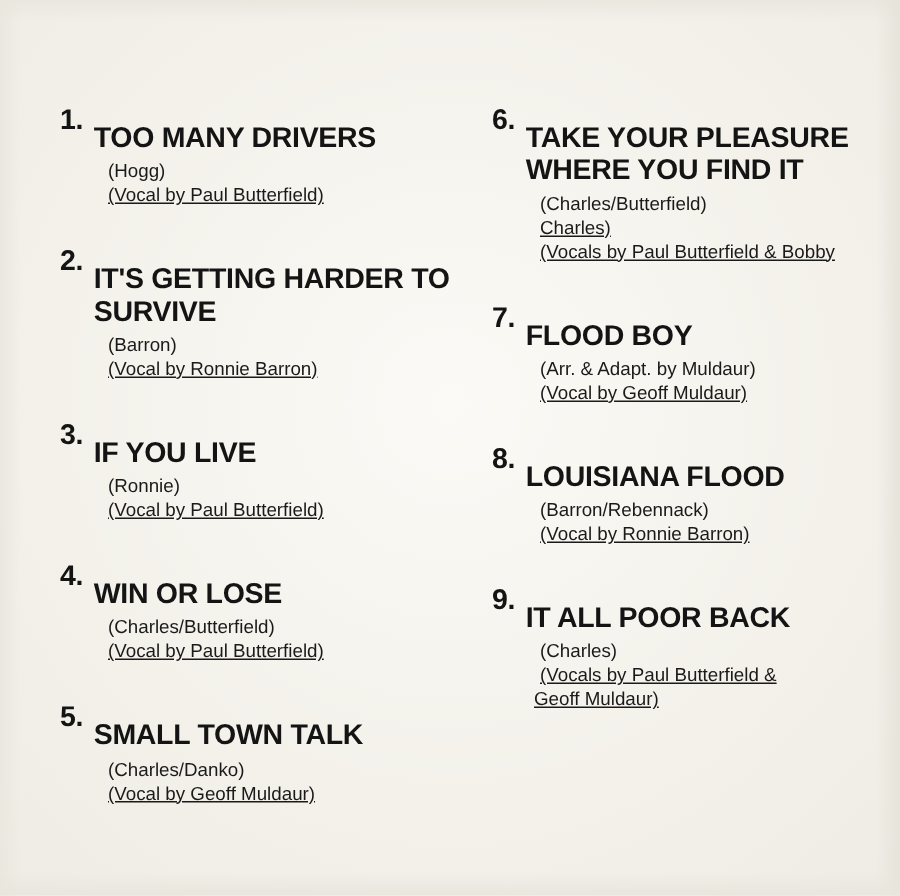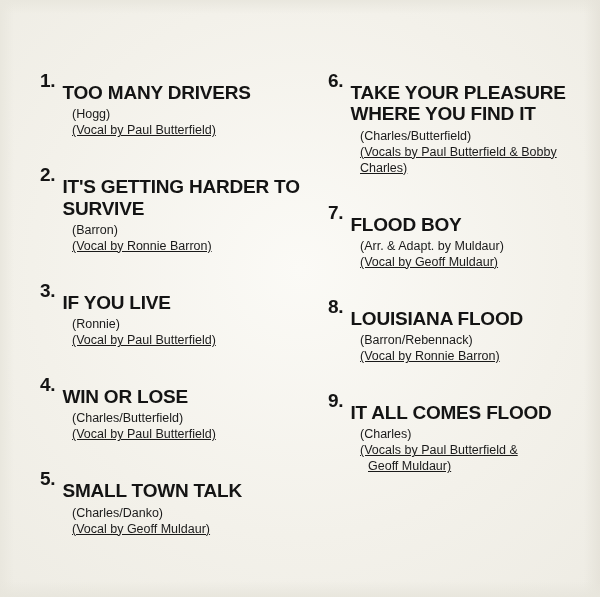--- a/index.html
+++ b/index.html
@@ -85,21 +85,21 @@
     color: #1a1a1a;
     margin-left: 32px;
     margin-top: 3px;
     font-family: "Liberation Sans", sans-serif;
   }
   .credit + .credit {
     margin-top: 0px;
     text-decoration: underline;
   }
   .credit-indent {
-    margin-left: 40px;
+    margin-left: 28px;
   }
 </style>
 </head>
 <body>
 
 <div class="sleeve">
   <div class="edge-top"></div>
   <div class="edge-left"></div>
   <div class="edge-right"></div>
   <div class="edge-bottom"></div>
@@ -156,22 +156,22 @@
     </div>
 
     <div class="col col-right">
 
       <div class="track">
         <div class="track-title">
           <span class="track-num">6.</span>
           <span class="track-name">TAKE YOUR PLEASURE WHERE YOU FIND IT</span>
         </div>
         <div class="credit">(Charles/Butterfield)</div>
+        <div class="credit">Charles)</div>
         <div class="credit">(Vocals by Paul Butterfield &amp; Bobby</div>
-        <div class="credit">Charles)</div>
       </div>
 
       <div class="track">
         <div class="track-title">
           <span class="track-num">7.</span>
           <span class="track-name">FLOOD BOY</span>
         </div>
         <div class="credit">(Arr. &amp; Adapt. by Muldaur)</div>
         <div class="credit">(Vocal by Geoff Muldaur)</div>
       </div>
@@ -181,21 +181,21 @@
           <span class="track-num">8.</span>
           <span class="track-name">LOUISIANA FLOOD</span>
         </div>
         <div class="credit">(Barron/Rebennack)</div>
         <div class="credit">(Vocal by Ronnie Barron)</div>
       </div>
 
       <div class="track">
         <div class="track-title">
           <span class="track-num">9.</span>
-          <span class="track-name">IT ALL COMES FLOOD</span>
+          <span class="track-name">IT ALL POOR BACK</span>
         </div>
         <div class="credit">(Charles)</div>
         <div class="credit">(Vocals by Paul Butterfield &amp;</div>
         <div class="credit credit-indent"> Geoff Muldaur)</div>
       </div>
 
     </div>
 
   </div>
 </div>

